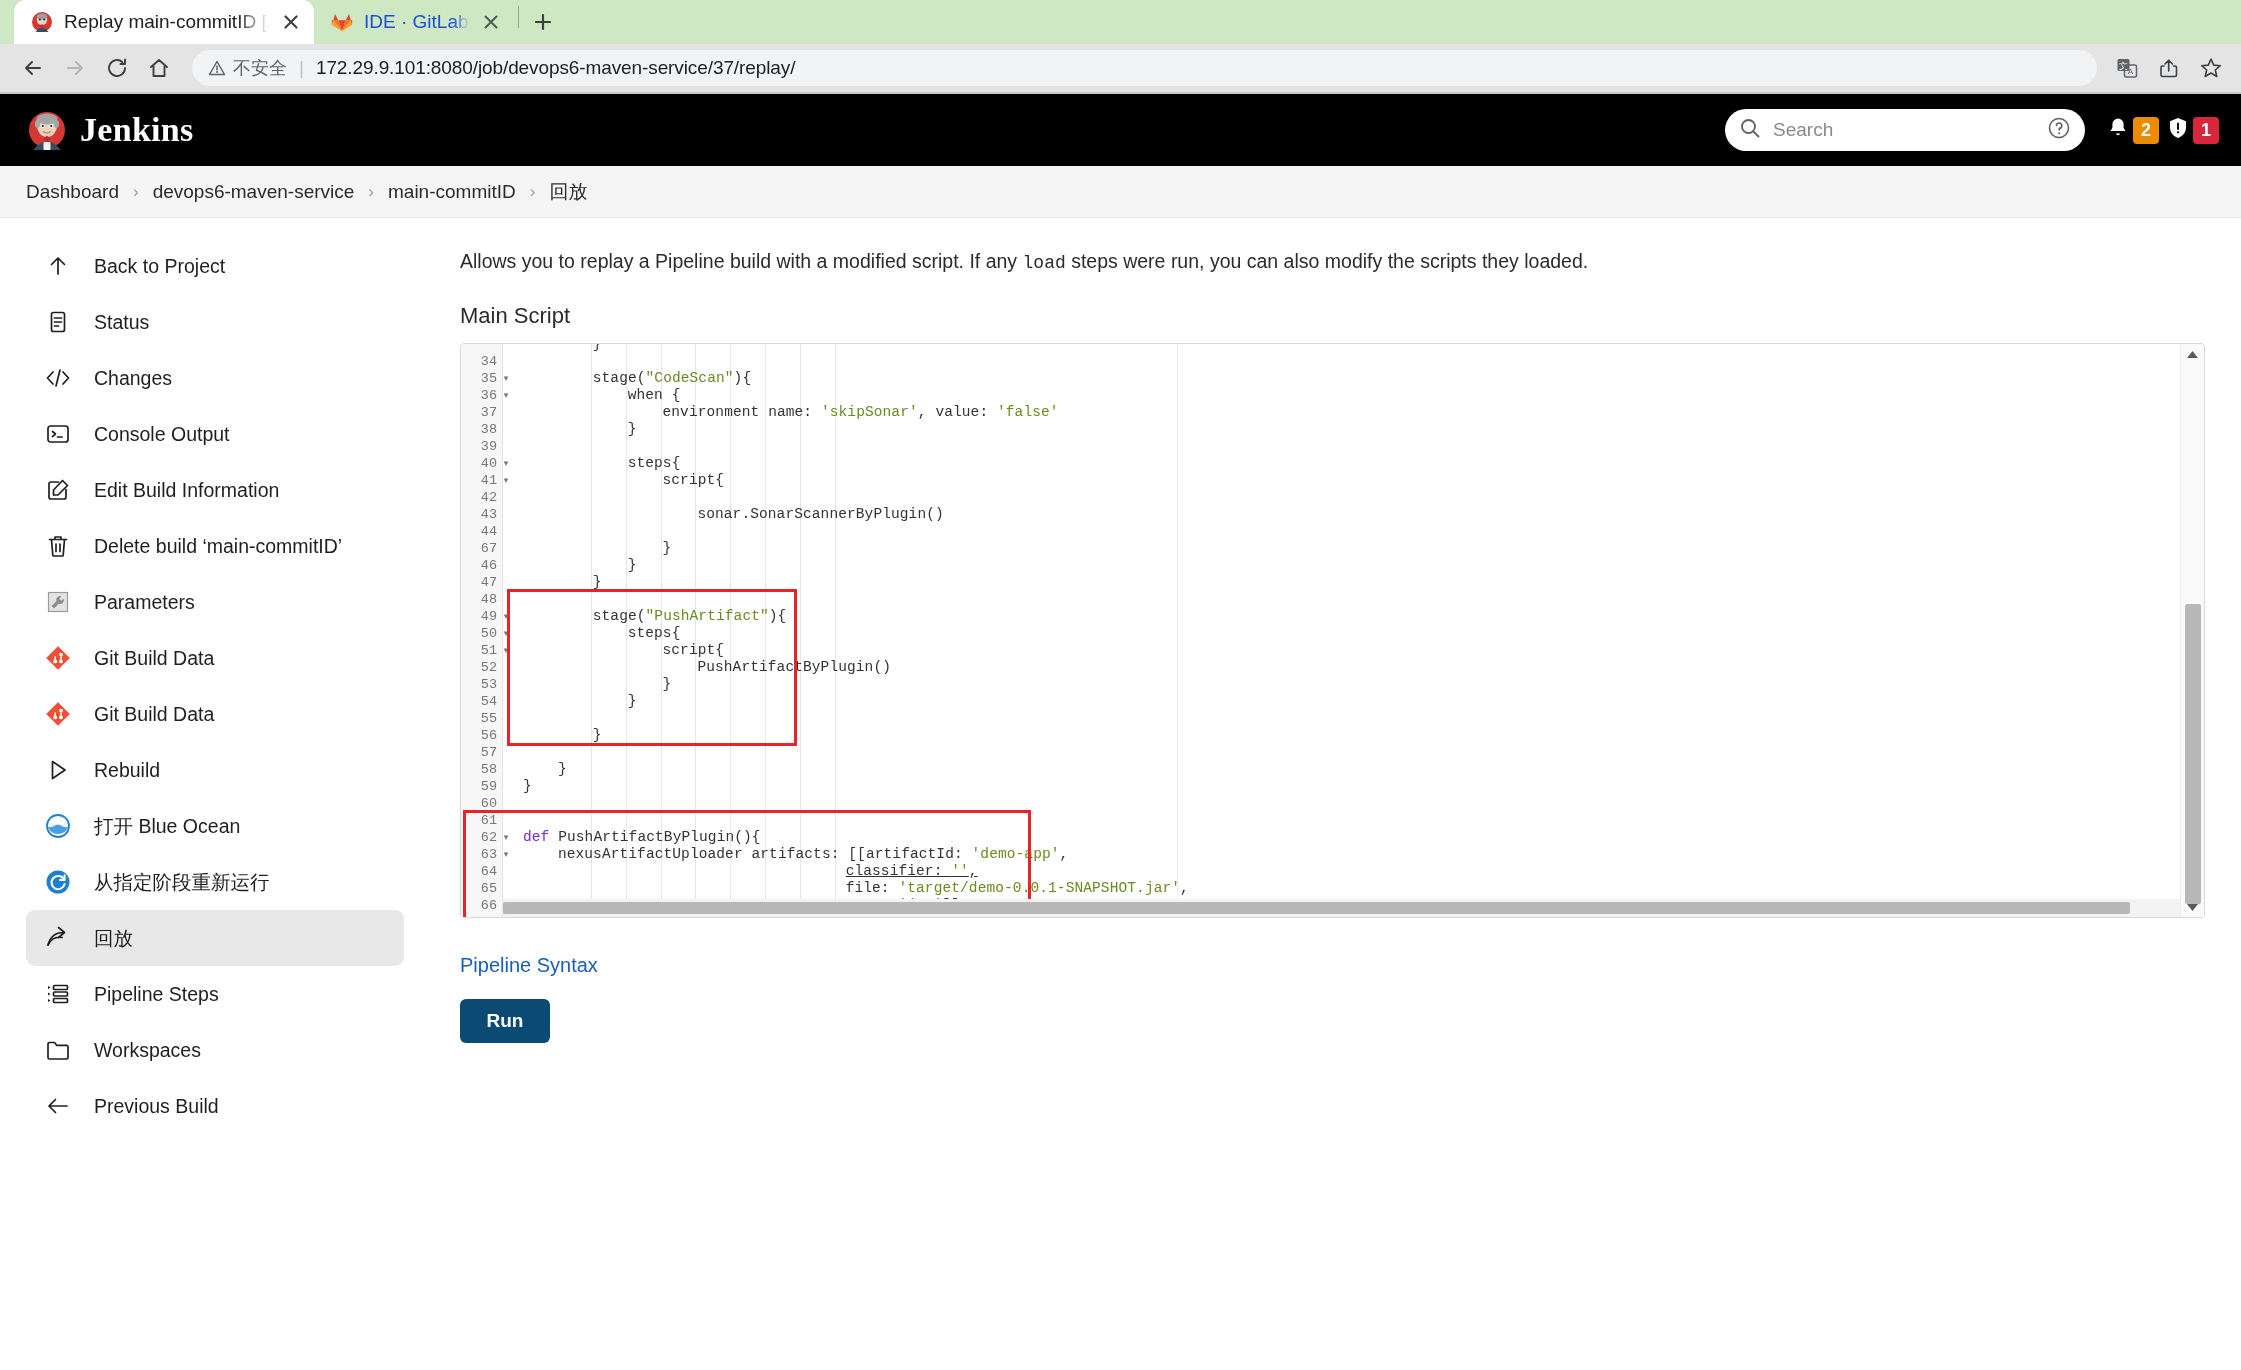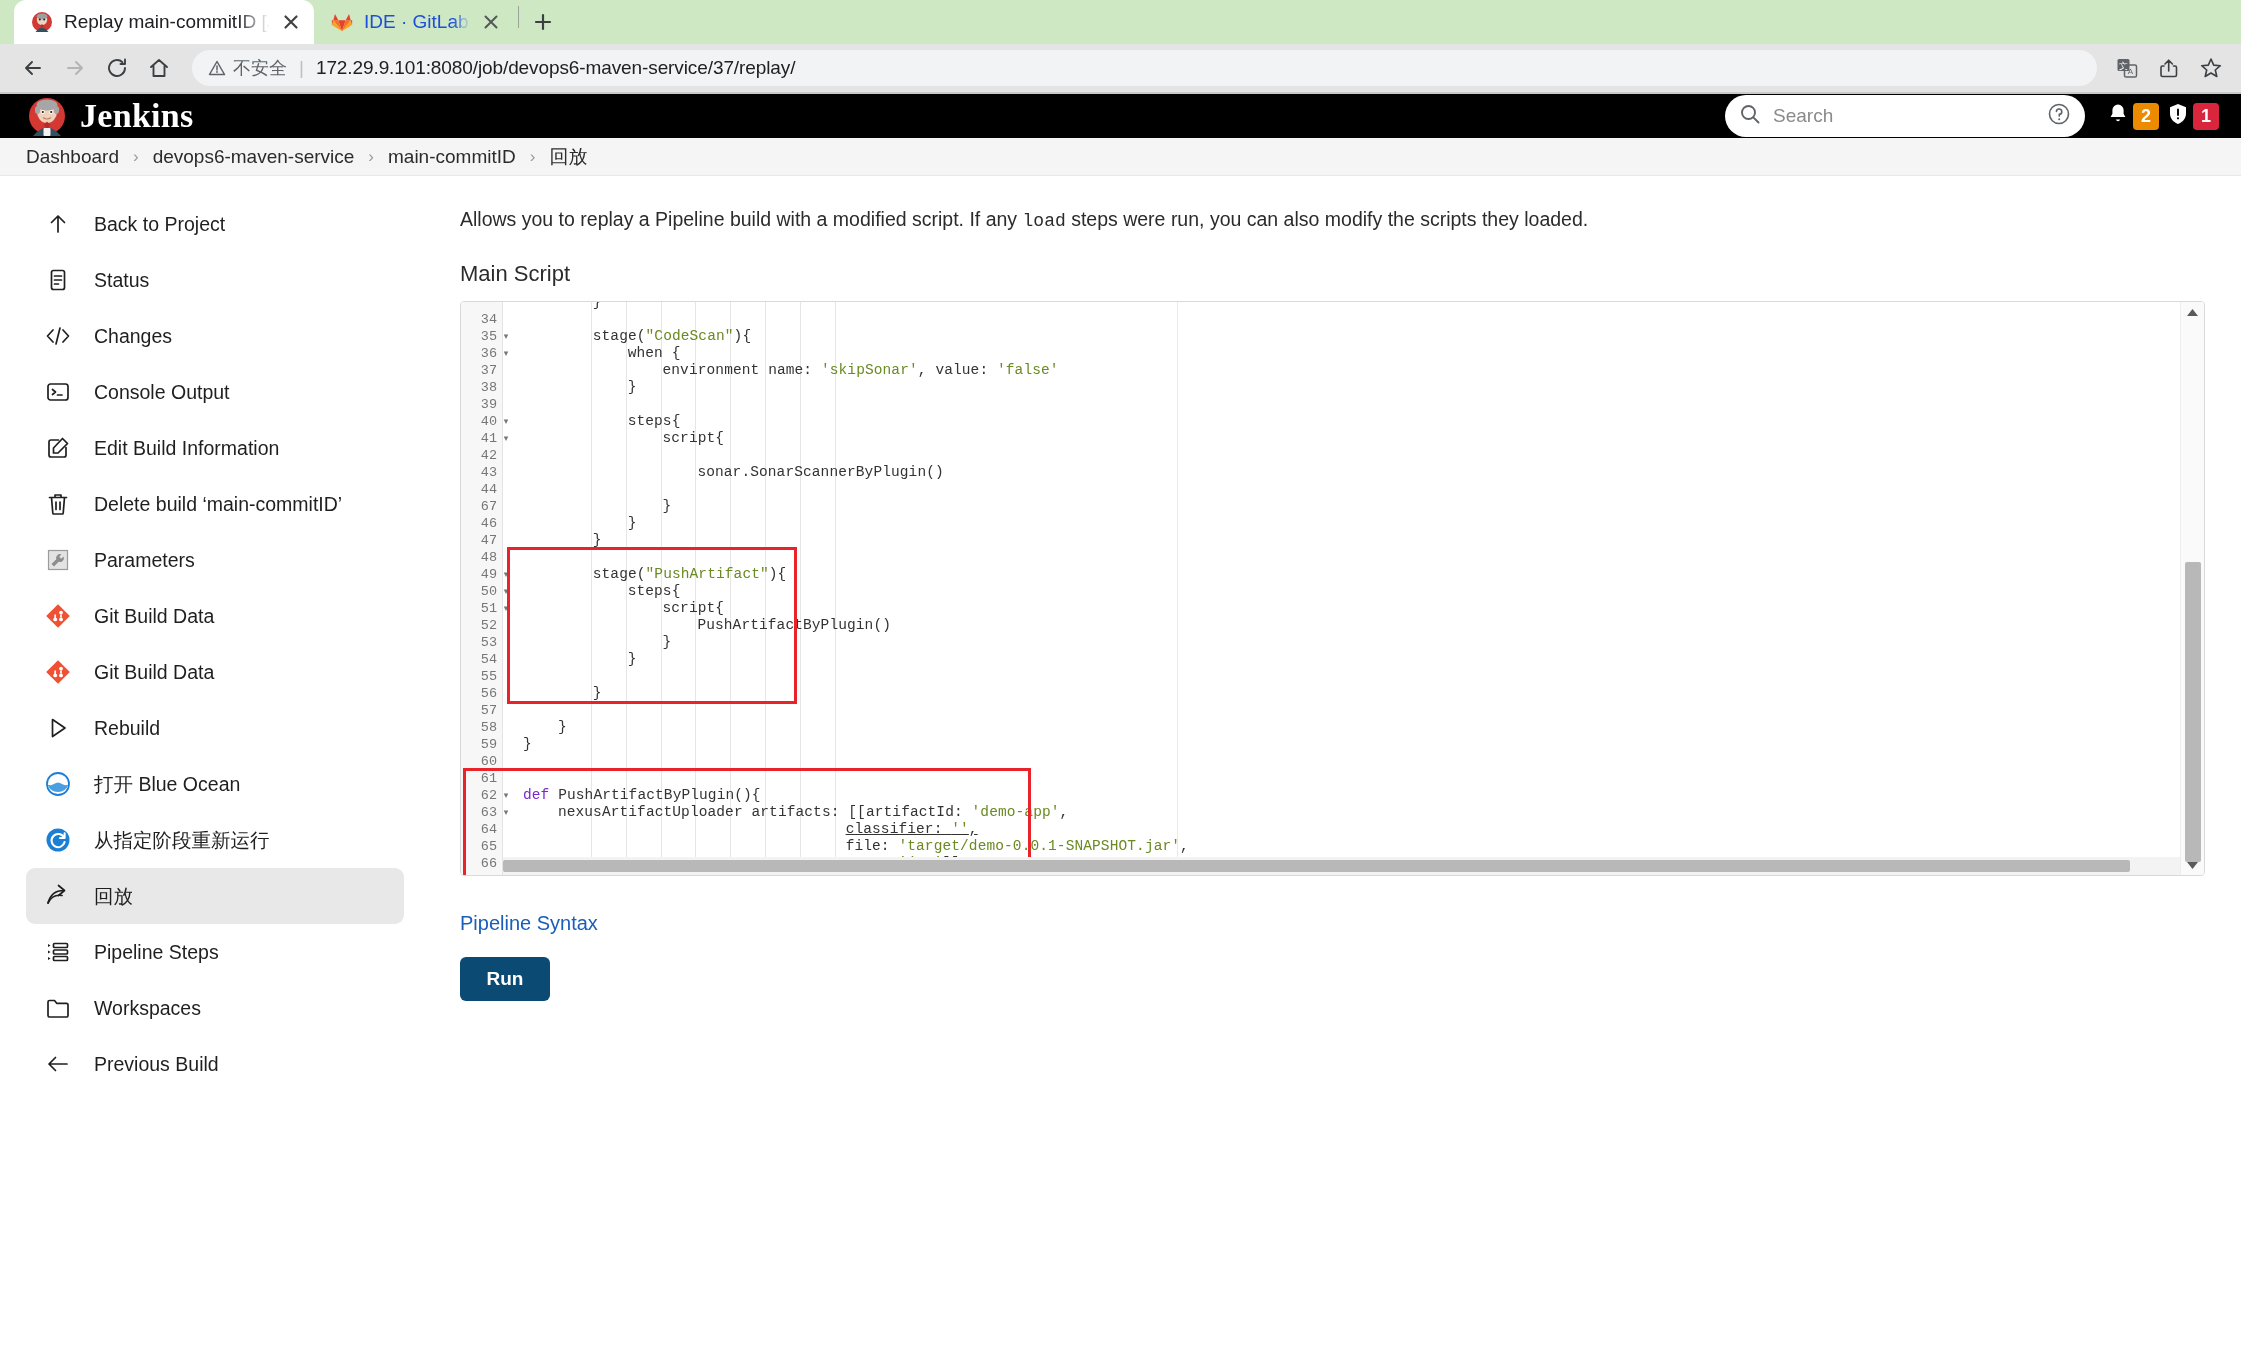--- a/index.html
+++ b/index.html
@@ -46,21 +46,21 @@
   }
   .omni-warn { display:flex; align-items:center; gap:7px; color:#5f6368; font-size:18px; }
   .omni-divider { color:#bdc1c6; margin:0 4px; }
   .omni-url { color:#202124; letter-spacing:-.1px; }
   .tb-right { display:flex; align-items:center; gap:10px; }
   .tb-icon { width:32px; height:32px; display:flex; align-items:center; justify-content:center; }
   .chrome-line { height:2px; background:#c9c9c9; }
 
   
   .jk-header {
-    height:44px; background:#000; display:flex; align-items:center;
+    height:72px; background:#000; display:flex; align-items:center;
     padding:0 22px 0 26px;
   }
   .jk-logo { display:flex; align-items:center; gap:12px; }
   .jk-logo-mark { width:42px; height:42px; }
   .jk-logo-text {
     color:#fff; font-family:"Liberation Serif", serif;
     font-size:34px; font-weight:700; letter-spacing:.3px;
   }
   .jk-spacer { flex:1; }
   .jk-search {
@@ -77,21 +77,21 @@
   .jk-badge {
     min-width:26px; height:27px; border-radius:4px; color:#fff;
     font-size:18px; font-weight:700; display:flex; align-items:center;
     justify-content:center; padding:0 6px;
   }
   .jk-badge.amber { background:#ed8b00; }
   .jk-badge.red { background:#d9263c; }
 
   
   .breadcrumb {
-    height:38px; background:#f5f5f5; display:flex; align-items:center;
+    height:52px; background:#f5f5f5; display:flex; align-items:center;
     padding:0 26px; gap:14px; font-size:19px; border-bottom:1px solid #e8e8e8;
   }
   .crumb { color:#2b2b2b; }
   .crumb.link { color:#2b2b2b; }
   .crumb-sep { color:#9b9b9b; font-size:17px; }
 
   
   .page { display:flex; align-items:flex-start; }
   .sidebar { width:430px; padding:20px 26px 0 26px; flex:none; }
   .side-item {

